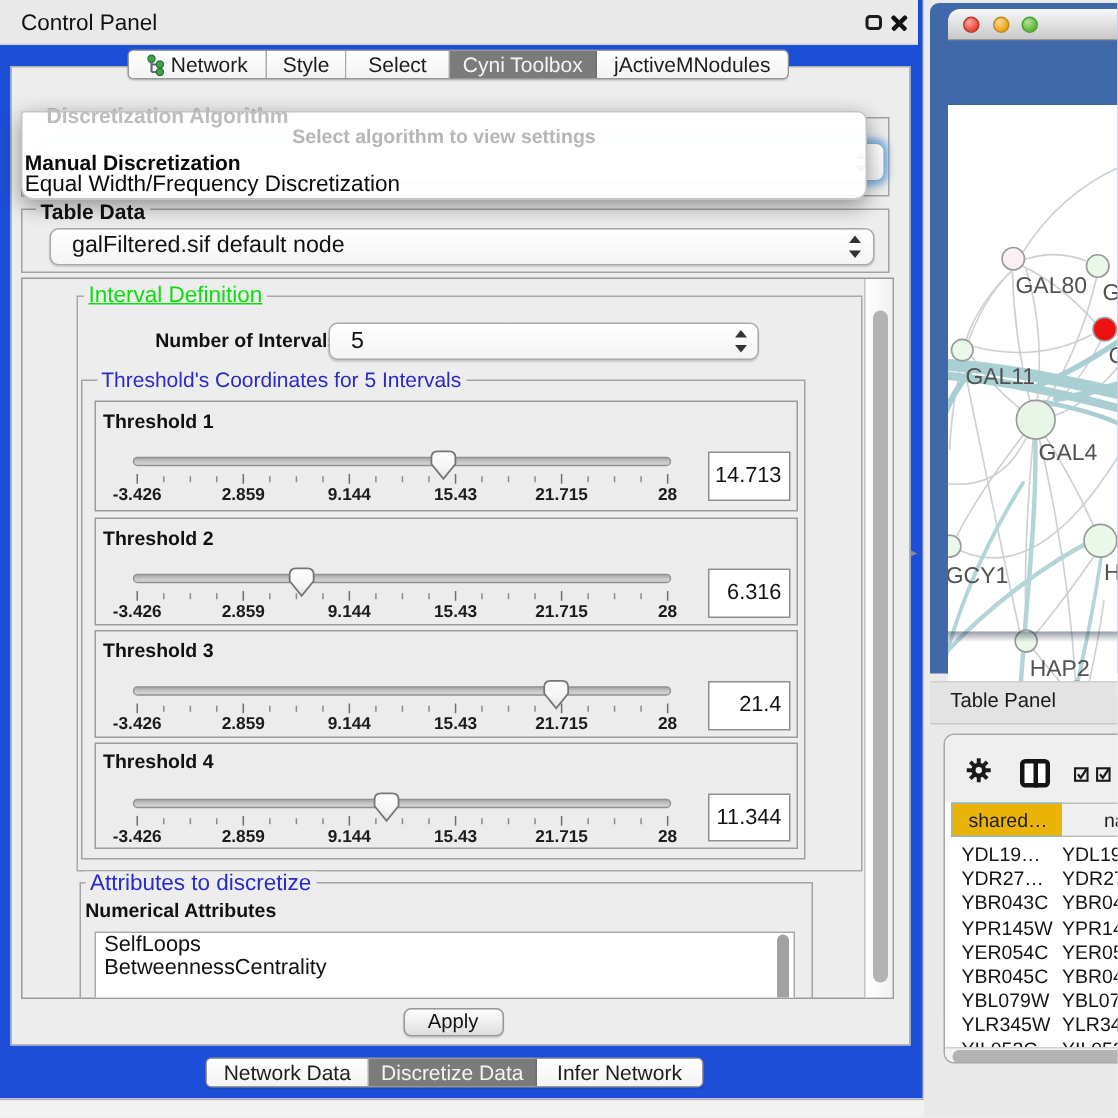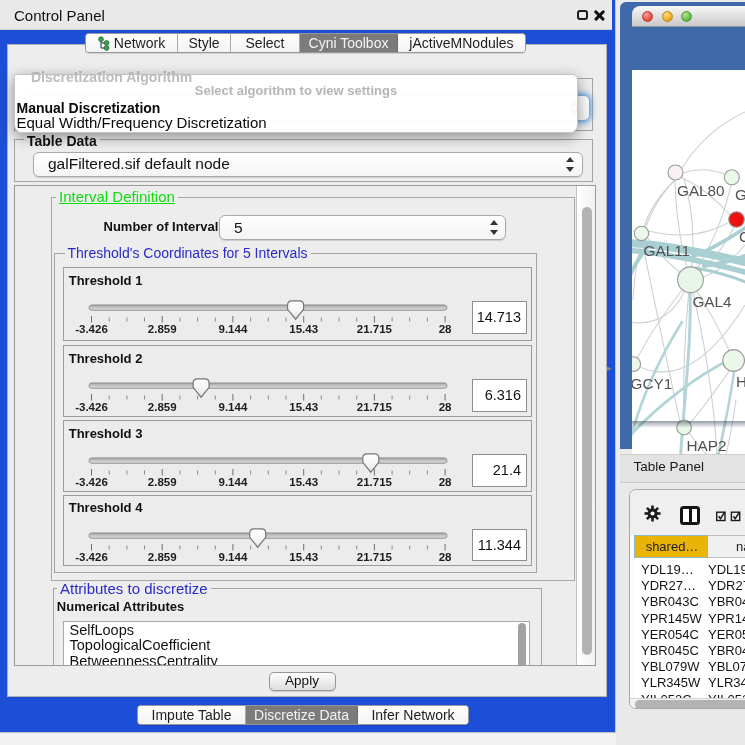--- a/index.html
+++ b/index.html
@@ -284,21 +284,20 @@
   <div class="vbox">
           <span>11.344</span>
         </div>
 </div>
 
     <div class="grp" style="left:38px;top:402px;width:489px;height:120px;"></div>
     <div class="gtitle" style="left:42px;top:394.5px;font-size:15px;line-height:15px;color:#2a2ac8;">Attributes to discretize</div>
     <div class="abs" style="left:41.8px;top:413.5px;font-weight:bold;font-size:13px;line-height:14px;color:#111;">Numerical Attributes</div>
     <div id="numlist" style="left:48px;top:434.5px;width:466.5px;height:46px;">
       <div>SelfLoops</div>
-        <div>TopologicalCoefficient</div>
         <div>BetweennessCentrality</div>
       <div style="position:absolute;right:2.5px;top:1.5px;width:8px;height:60px;background:#a2a2a2;border-radius:4px 4px 0 0;padding:0;"></div>
     </div>
 
     <div class="abs" style="left:561px;top:0;width:19px;height:479px;background:linear-gradient(90deg,#ffffff,#f1f1f1);border-left:1px solid #c3c3c3;"></div>
     <div class="abs" style="left:566.5px;top:21px;width:10px;height:448px;background:#b3b3b3;border-radius:5px;"></div>
   </div>
 
   <div class="abs" id="popup">
     <div style="position:absolute;left:0;top:8px;width:100%;text-align:center;font-size:13px;font-weight:bold;color:#b6b6b6;">Select algorithm to view settings</div>
@@ -315,21 +314,21 @@
         <circle cx="8.6" cy="7" r="2.4" fill="#3fa14a" stroke="#267032" stroke-width="0.8"></circle>
         <circle cx="8.6" cy="12" r="2.4" fill="#3fa14a" stroke="#267032" stroke-width="0.8"></circle>
       </svg>
       Network</div>
     <div style="width:53px;">Style</div>
     <div style="width:69px;">Select</div>
     <div class="on" style="width:98px;">Cyni Toolbox</div>
     <div style="width:127px;">jActiveMNodules</div>
   </div>
   <div class="abs seg" id="btabbar">
-    <div style="width:108px;">Impute Table</div>
+    <div style="width:108px;">Network Data</div>
     <div class="on" style="width:112px;">Discretize Data</div>
     <div style="width:110px;">Infer Network</div>
   </div>
 </div>
 
 <div class="abs" style="left:0;top:734px;width:616px;height:11px;background:#f1f1f1;"></div>
 <div class="abs" id="netwin"></div>
 <div class="abs" id="nettitle">
   <div class="light" style="left:10px;background:radial-gradient(circle at 35% 30%,#faa59d,#ea4b3d 65%,#c03227);border:0.5px solid #b8352a;"></div>
   <div class="light" style="left:29.5px;background:radial-gradient(circle at 35% 30%,#fad98a,#f0a71e 65%,#cd8b12);border:0.5px solid #c08a1e;"></div>

